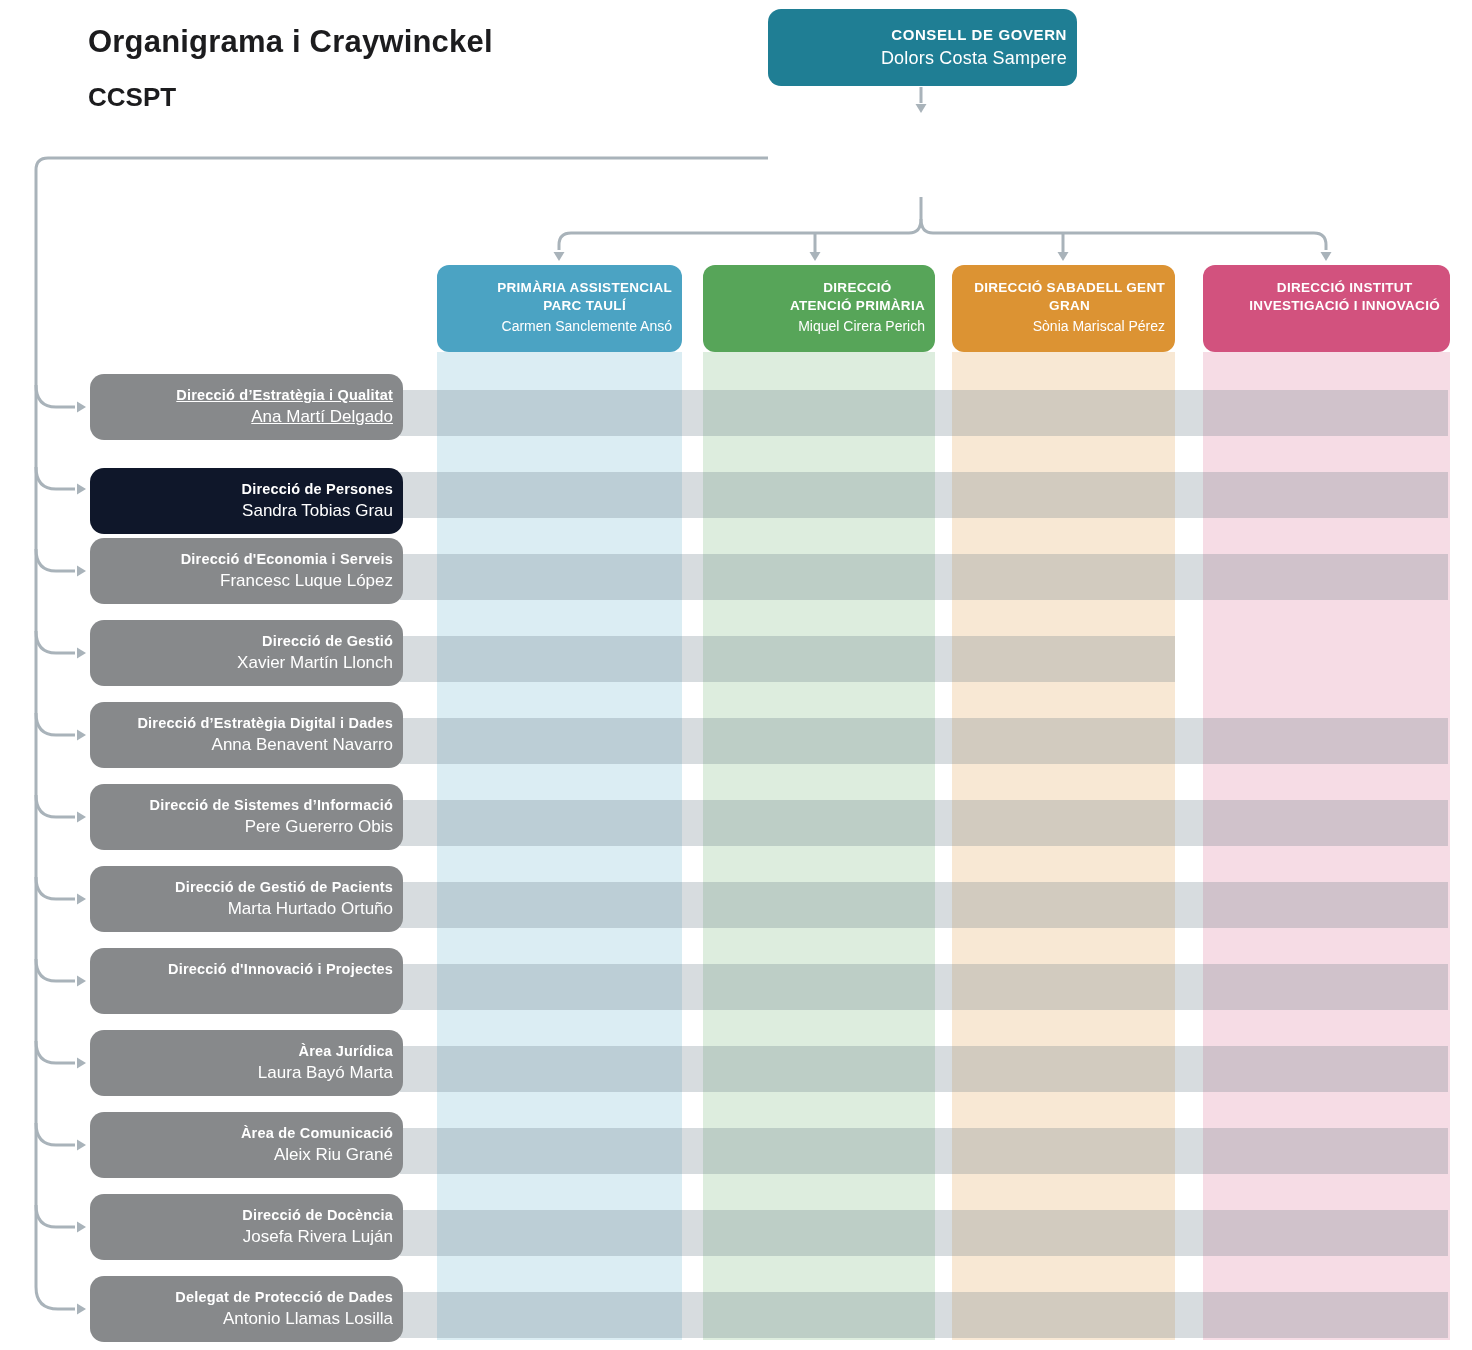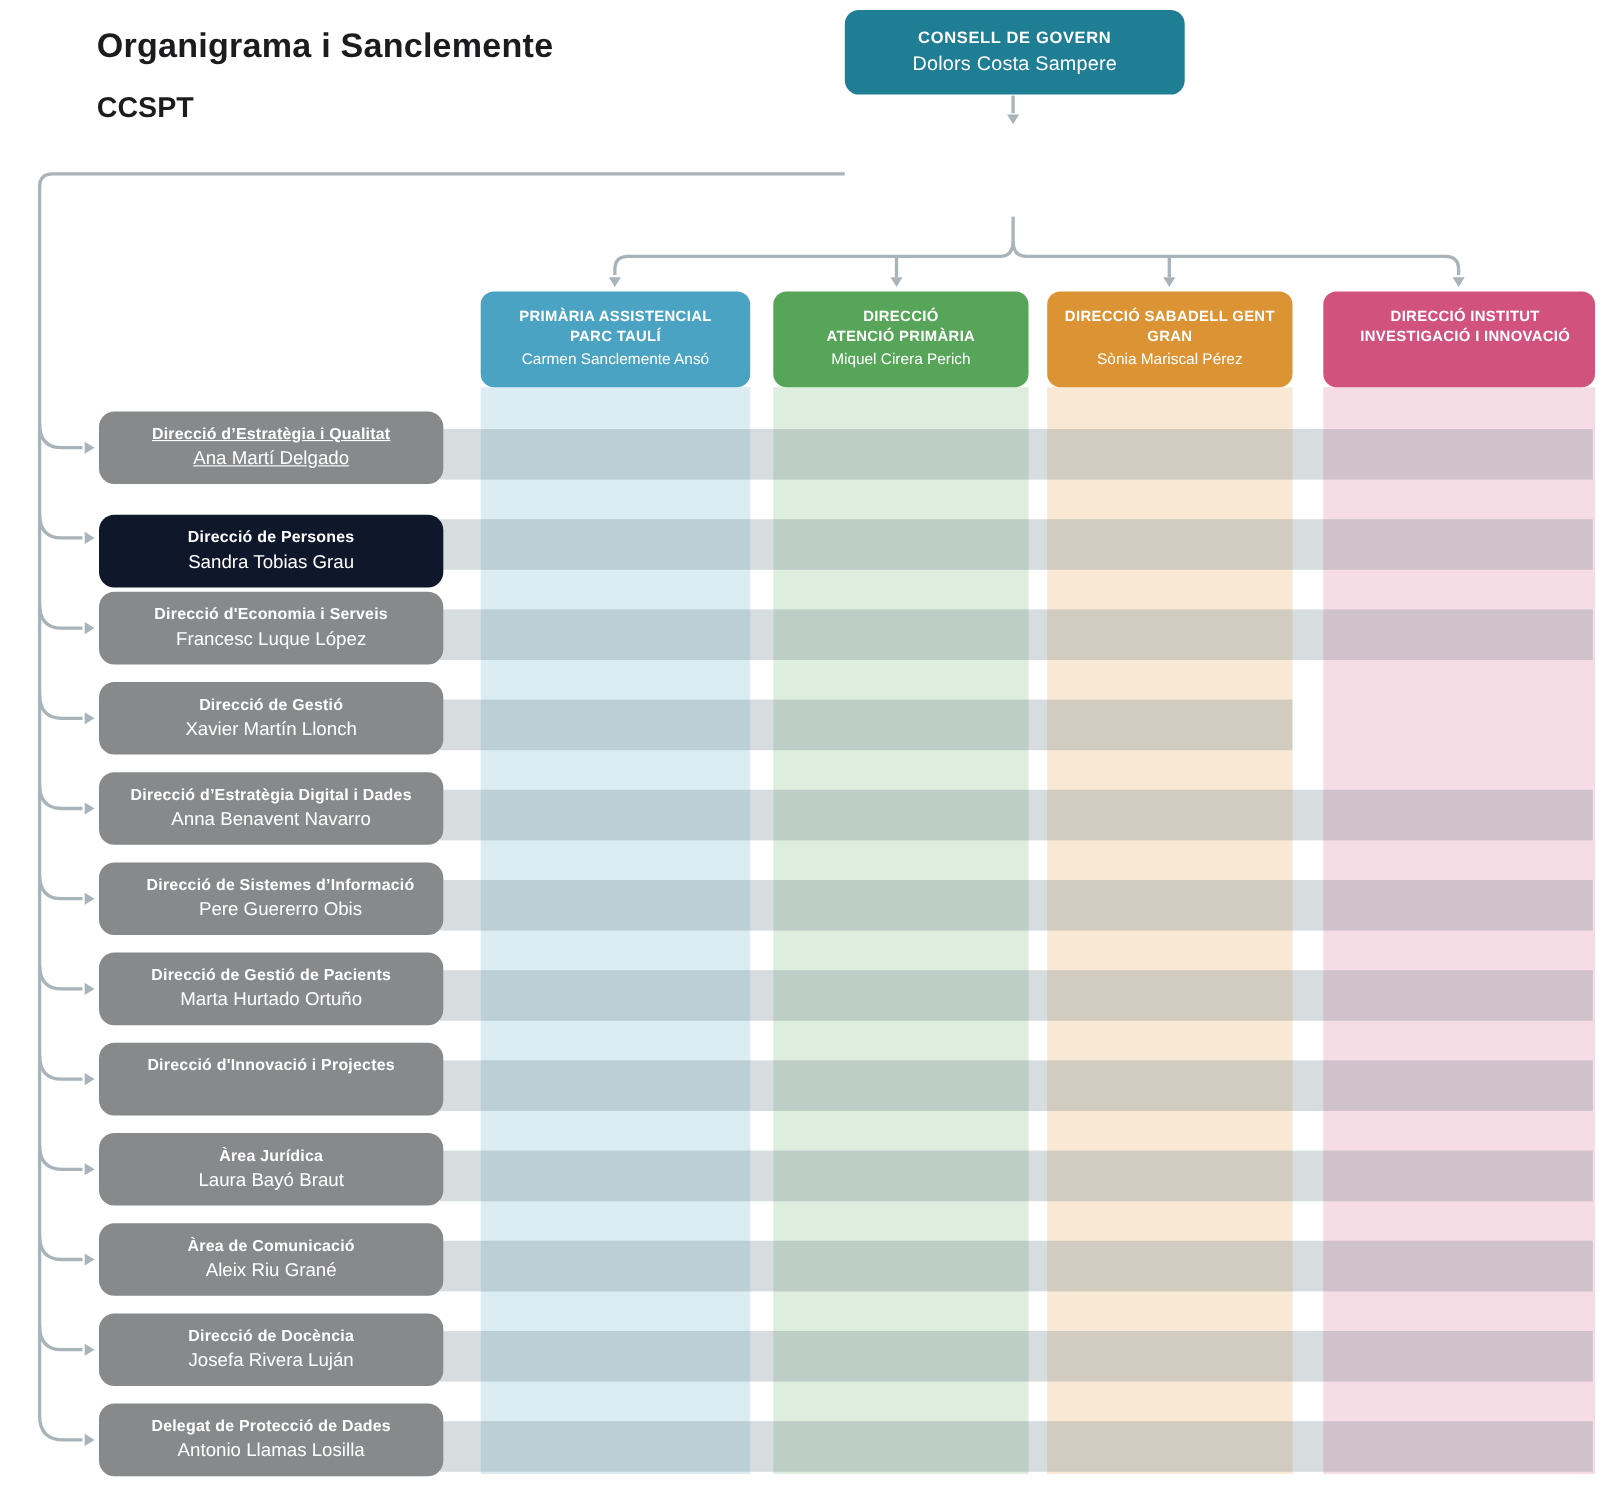--- a/index.html
+++ b/index.html
@@ -15,21 +15,21 @@
     font-size:31px;font-weight:800;color:#1c1c1e;letter-spacing:.2px;
   }
   .page-subtitle{
     position:absolute;left:88px;top:82px;
     font-size:26px;font-weight:700;color:#1c1c1e;
   }
 
   
   .node{
     position:absolute;display:flex;flex-direction:column;
-    align-items:center;justify-content:center;
+    align-items:flex-end;justify-content:center;
     text-align:center;color:#ffffff;z-index:4;
     border-radius:13px;box-sizing:border-box;padding:6px 10px;
   }
   .node .role{white-space:pre-line;}
   .top-node{left:768px;width:309px;}
   .top-node .role{font-size:15px;font-weight:700;letter-spacing:.6px;margin-bottom:5px;}
   .top-node .person{font-size:18px;font-weight:400;letter-spacing:.2px;}
   .n-consell{top:9px;height:77px;}
   .n-general{top:117px;height:80px;}
 
@@ -64,21 +64,21 @@
   .rb8{top:1046px;} .rb9{top:1128px;} .rb10{top:1210px;} .rb11{top:1292px;}
 
   
   .connectors{position:absolute;left:0;top:0;z-index:5;pointer-events:none;}
 </style>
 </head>
 <body>
 
 <div class="canvas">
 
-  <div class="page-title">Organigrama i Sanclemente</div>
+  <div class="page-title">Organigrama i Craywinckel</div>
   <div class="page-subtitle">CCSPT</div>
 
   <div class="col-band c0 band-c0"></div>
   <div class="col-band c1 band-c1"></div>
   <div class="col-band c2 band-c2"></div>
   <div class="col-band c3 band-c3"></div>
 
   <div class="row-band rb0"></div>
   <div class="row-band rb1"></div>
   <div class="row-band rb2"></div>
@@ -190,21 +190,21 @@
   <div class="node row-node" style="top: 866px; background-color: rgb(135, 137, 139);">
     <div class="role">Direcció de Gestió de Pacients</div>
     <div class="person">Marta Hurtado Ortuño</div>
   </div>
   <div class="node row-node" style="top: 948px; background-color: rgb(135, 137, 139);">
     <div class="role">Direcció d'Innovació i Projectes</div>
     <div class="person"></div>
   </div>
   <div class="node row-node" style="top: 1030px; background-color: rgb(135, 137, 139);">
     <div class="role">Àrea Jurídica</div>
-    <div class="person">Laura Bayó Braut</div>
+    <div class="person">Laura Bayó Marta</div>
   </div>
   <div class="node row-node" style="top: 1112px; background-color: rgb(135, 137, 139);">
     <div class="role">Àrea de Comunicació</div>
     <div class="person">Aleix Riu Grané</div>
   </div>
   <div class="node row-node" style="top: 1194px; background-color: rgb(135, 137, 139);">
     <div class="role">Direcció de Docència</div>
     <div class="person">Josefa Rivera Luján</div>
   </div>
   <div class="node row-node" style="top: 1276px; background-color: rgb(135, 137, 139);">

